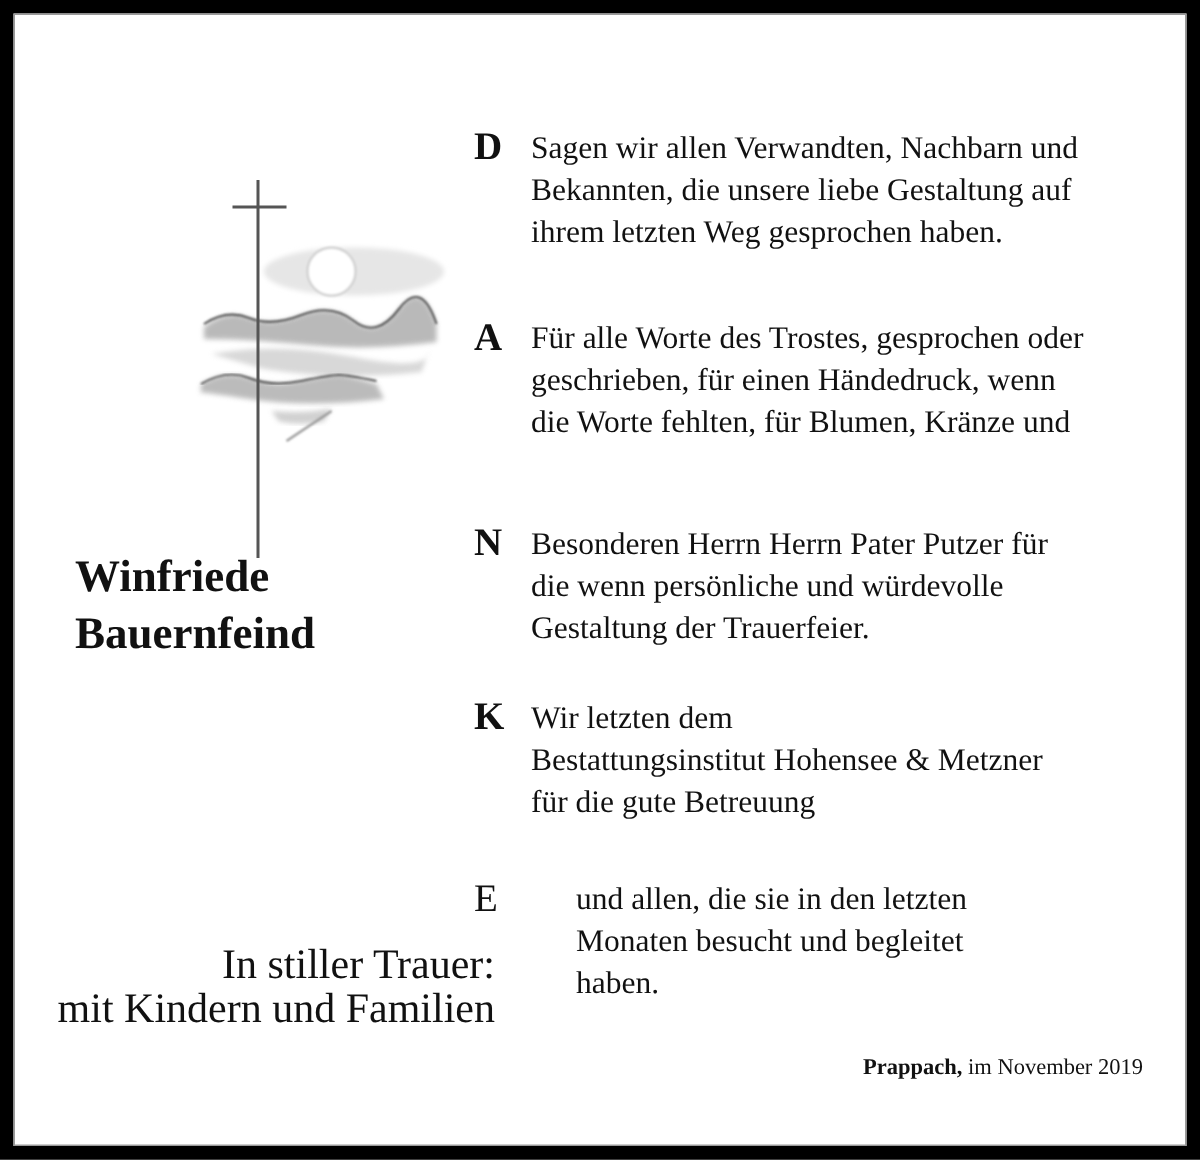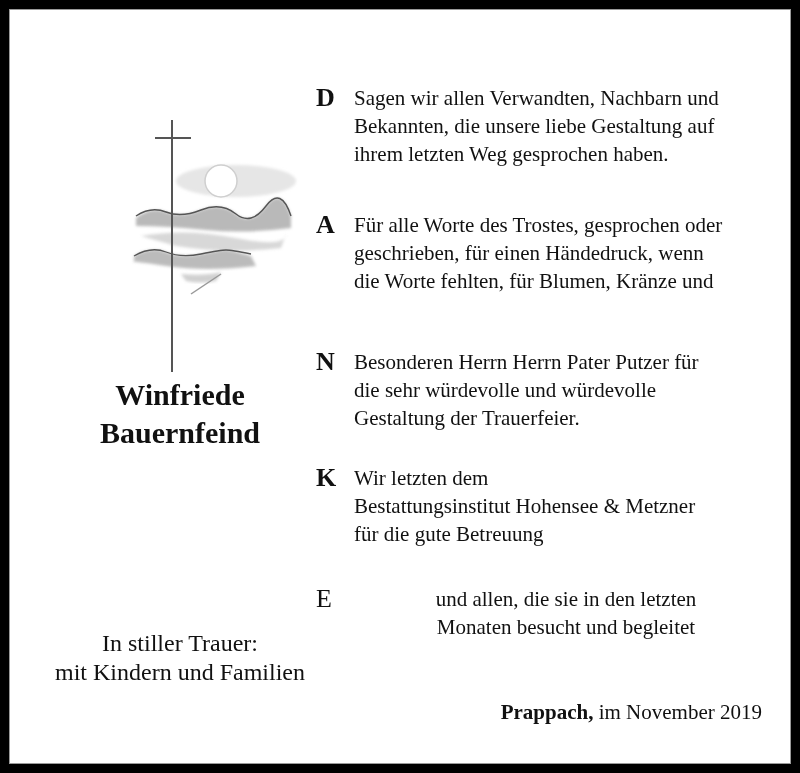--- a/index.html
+++ b/index.html
@@ -4,42 +4,42 @@
 <style>
   html, body { margin: 0; padding: 0; background: #000; }
   body { width: 800px; height: 773px; position: relative; overflow: hidden; }
   .frame {
     position: absolute; left: 9px; top: 9px; width: 782px; height: 755px;
     background: #fff; border: 1px solid #9a9a9a; box-sizing: border-box;
     font-family: "Liberation Serif", "DejaVu Serif", serif; color: #111;
   }
   .illustration { position: absolute; left: 116px; top: 96px; width: 180px; height: 270px; }
   .name-block {
-    position: absolute; left: 40px; top: 366px; width: 260px; text-align: center;
+    position: absolute; left: 40px; top: 356px; width: 260px; text-align: left;
     font-weight: bold; font-size: 30px; line-height: 38px;
   }
   .mourners {
-    position: absolute; left: 20px; top: 619px; width: 300px; text-align: center;
-    font-size: 24px; line-height: 29px;
+    position: absolute; left: 20px; top: 619px; width: 300px; text-align: right;
+    font-size: 28px; line-height: 29px;
   }
   .mourners .bold { font-weight: bold; }
   .para { position: absolute; left: 306px; width: 470px; font-size: 21px; line-height: 28px; }
   .para .letter {
     position: absolute; left: 0; top: 0; font-size: 26px; font-weight: bold; line-height: 28px;
   }
   .para .letter.normal { font-weight: normal; }
   .para .text { margin-left: 38px; font-family: Liberation Serif, serif; }
   .para .line { display: block; white-space: nowrap; }
   .p-d { top: 74px; }
   .p-a { top: 201px; }
   .p-n { top: 338px; }
   .p-k { top: 454px; }
   .p-e { top: 575px; }
-  .p-e .text { margin-left: 30px; text-align: center; }
-  .signature { position: absolute; right: 28px; top: 688px; font-size: 21px; line-height: 28px; white-space: nowrap; }
+  .p-e .text { margin-left: 68px; }
+  .signature { position: absolute; right: 28px; top: 688px; font-size: 15px; line-height: 28px; white-space: nowrap; }
   .signature .place { font-weight: bold; }
 </style>
 </head>
 <body>
 
 <div class="frame">
 
   <div class="illustration">
     <svg width="180" height="270" viewBox="0 0 180 270">
       <defs>
@@ -96,39 +96,40 @@
       <span class="line">Für alle Worte des Trostes, gesprochen oder</span>
       <span class="line">geschrieben, für einen Händedruck, wenn</span>
       <span class="line">die Worte fehlten, für Blumen, Kränze und</span>
     </div>
   </div>
 
   <div class="para p-n">
     <span class="letter">N</span>
     <div class="text">
       <span class="line">Besonderen Herrn Herrn Pater Putzer für</span>
-      <span class="line">die sehr würdevolle und würdevolle</span>
+      <span class="line">die wenn persönliche und würdevolle</span>
       <span class="line">Gestaltung der Trauerfeier.</span>
     </div>
   </div>
 
   <div class="para p-k">
     <span class="letter">K</span>
     <div class="text">
       <span class="line">Wir letzten dem</span>
       <span class="line">Bestattungsinstitut Hohensee &amp; Metzner</span>
       <span class="line">für die gute Betreuung</span>
     </div>
   </div>
 
   <div class="para p-e">
     <span class="letter normal">E</span>
     <div class="text">
       <span class="line">und allen, die sie in den letzten</span>
       <span class="line">Monaten besucht und begleitet</span>
+      <span class="line">haben.</span>
     </div>
   </div>
 
   <div class="signature">
     <span class="place">Prappach,</span><span> im November 2019</span>
   </div>
 
 </div>
 
 </body></html>

